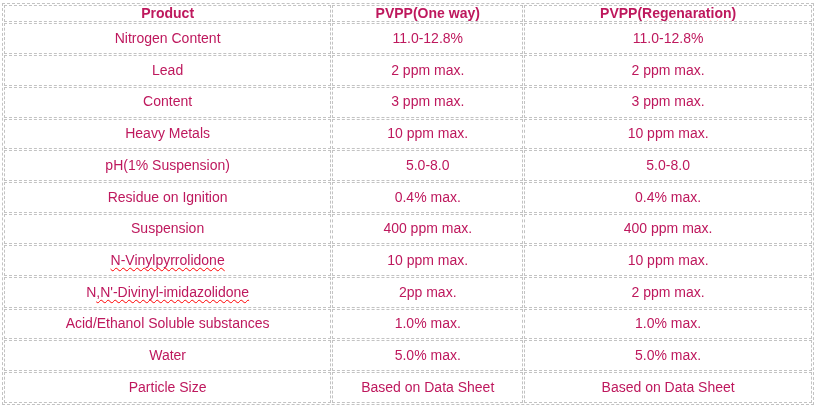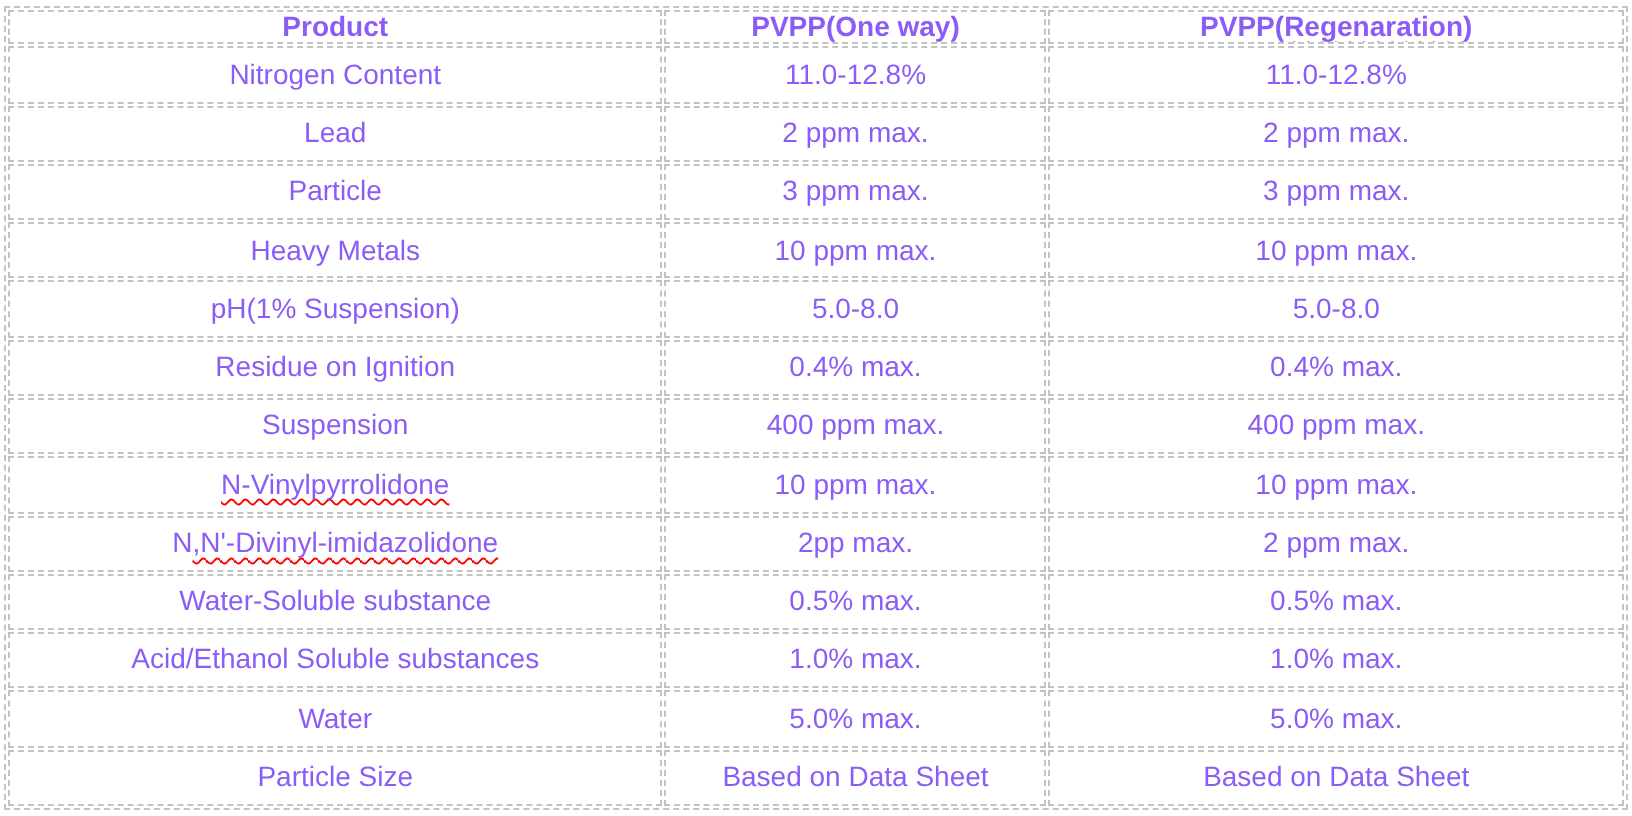--- a/index.html
+++ b/index.html
@@ -7,21 +7,21 @@
     padding: 0;
     width: 816px;
     height: 408px;
     background: #ffffff;
   }
   .page {
     position: relative;
     width: 816px;
     height: 408px;
     font-family: "Liberation Sans", sans-serif;
-    color: #8b5cf6;
+    color: #be185d;
   }
   table.spec {
     position: absolute;
     left: 2px;
     top: 3px;
     width: 812px;
     height: 402px;
     table-layout: fixed;
     border-collapse: separate;
     border-spacing: 1px;
@@ -73,21 +73,21 @@
           <td><span>Nitrogen Content</span></td>
           <td><span>11.0-12.8%</span></td>
           <td><span>11.0-12.8%</span></td>
         </tr>
         <tr>
           <td><span>Lead</span></td>
           <td><span>2 ppm max.</span></td>
           <td><span>2 ppm max.</span></td>
         </tr>
         <tr>
-          <td><span>Particle</span></td>
+          <td><span>Content</span></td>
           <td><span>3 ppm max.</span></td>
           <td><span>3 ppm max.</span></td>
         </tr>
         <tr>
           <td><span>Heavy Metals</span></td>
           <td><span>10 ppm max.</span></td>
           <td><span>10 ppm max.</span></td>
         </tr>
         <tr>
           <td><span>pH(1% Suspension)</span></td>
@@ -108,25 +108,20 @@
           <td><span class="sq">N-Vinylpyrrolidone</span></td>
           <td><span>10 ppm max.</span></td>
           <td><span>10 ppm max.</span></td>
         </tr>
         <tr>
           <td><span>N</span><span class="sq">,N'-Divinyl-imidazolidone</span></td>
           <td><span>2pp max.</span></td>
           <td><span>2 ppm max.</span></td>
         </tr>
         <tr>
-          <td><span>Water-Soluble substance</span></td>
-          <td><span>0.5% max.</span></td>
-          <td><span>0.5% max.</span></td>
-        </tr>
-        <tr>
           <td><span>Acid/Ethanol Soluble substances</span></td>
           <td><span>1.0% max.</span></td>
           <td><span>1.0% max.</span></td>
         </tr>
         <tr>
           <td><span>Water</span></td>
           <td><span>5.0% max.</span></td>
           <td><span>5.0% max.</span></td>
         </tr>
         <tr>

